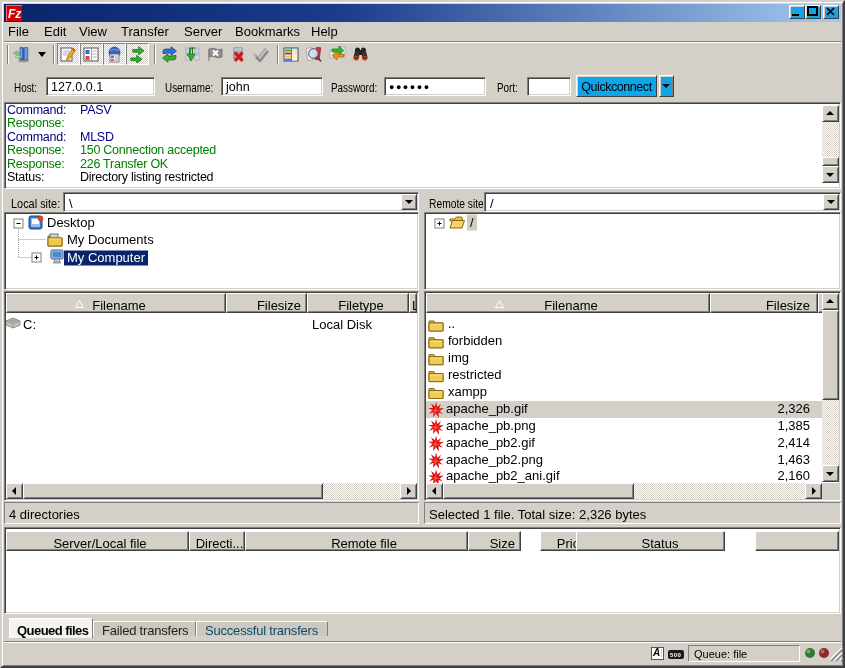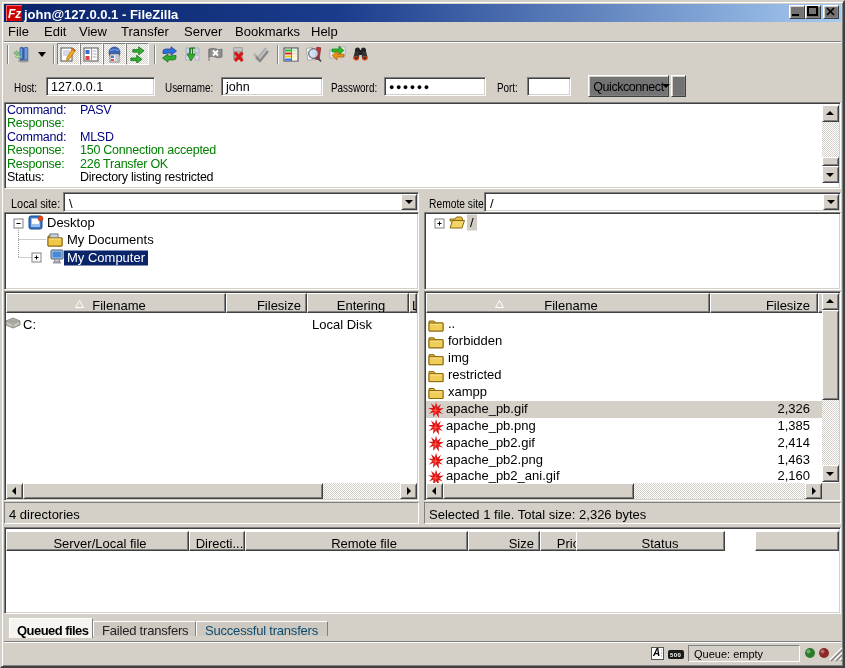--- a/index.html
+++ b/index.html
@@ -10,21 +10,21 @@
   .frame { position:absolute; inset:0; background:#D4D0C8;
     border:2px solid; border-color:#D4D0C8 #404040 #404040 #D4D0C8;
     box-shadow: inset 1px 1px 0 #fff, inset -1px -1px 0 #808080; }
   
   .sunk2 { border:1px solid; border-color:#808080 #fff #fff #808080;
     box-shadow: inset 1px 1px 0 #404040, inset -1px -1px 0 #D4D0C8; background:#fff; }
   
   .sunk1 { border:1px solid; border-color:#808080 #fff #fff #808080; }
   
   .raise2 { border:1px solid; border-color:#fff #404040 #404040 #fff;
-    box-shadow: inset 1px 1px 0 #D4D0C8, inset -1px -1px 0 #808080; background:#737373;margin-left:12px; }
+    box-shadow: inset 1px 1px 0 #D4D0C8, inset -1px -1px 0 #808080; background:#0ea5e9; }
   
   .raise1 { border:1px solid; border-color:#fff #808080 #808080 #fff; background:#D4D0C8; }
   .dither { background-color:#fff; background-image:repeating-conic-gradient(#D4D0C8 0% 25%, #fff 0% 50%); background-size:2px 2px; }
   .titlebar { left:4px; top:4px; width:837px; height:18px;
     background:linear-gradient(to right,#0A246A 0%,#1A3C8C 40%,#A6CAF0 100%); }
   .ttxt { position:absolute; left:20px; top:3px; color:#fff; font-weight:bold; font-size:13px; }
   .capbtn { position:absolute; top:5px; width:16px; height:14px; }
   .menubar { left:0; top:22px; width:845px; height:28px; }
   .menubar span { position:absolute; top:2px; }
   .sep { position:absolute; width:2px; border-left:1px solid #808080; border-right:1px solid #fff; }
@@ -56,21 +56,20 @@
 <body>
 <div class="frame"></div>
 
 <div class="abs titlebar">
   <svg class="abs" style="left:2px;top:1px" width="16" height="16" viewBox="0 0 16 16">
     <rect x="0" y="0" width="16" height="16" fill="#cc0000"></rect>
     <rect x="0" y="0" width="16" height="1" fill="#ff6666"></rect>
     <rect x="0" y="0" width="1" height="16" fill="#ff6666"></rect>
     <text x="2" y="12.5" font-family="Liberation Sans" font-size="12" font-weight="bold" font-style="italic" fill="#fff">Fz</text>
   </svg>
-  <span class="ttxt">john@127.0.0.1 - FileZilla</span>
 </div>
 <div class="capbtn raise2" style="right:40px"></div>
 <div class="capbtn raise2" style="right:24px"></div>
 <div class="capbtn raise2" style="right:6px"></div>
 <svg class="abs" style="right:40px;top:5px" width="16" height="14" viewBox="0 0 16 14">
     <rect x="3" y="9" width="7" height="2" fill="#000"></rect>
   </svg>
 <svg class="abs" style="right:24px;top:5px" width="16" height="14" viewBox="0 0 16 14">
     <rect x="3" y="2" width="9" height="8" fill="none" stroke="#000" stroke-width="2"></rect>
   </svg>
@@ -287,21 +286,21 @@
   <text x="44" y="13" font-size="13">/</text>
 </svg>
 
 <div class="abs sunk2" style="left:4px;top:291px;width:415px;height:210px"></div>
 <div class="abs" style="left:6px;top:293px;width:411px;height:206px;background:#fff"></div>
 <div class="hdrseg" style="left:6px;top:293px;width:220px">Filename</div>
 <svg class="abs" style="left:75px;top:300px" width="9" height="8">
     <path d="M4.5 0.5 L8.5 7.5 L0.5 7.5 Z" fill="#D4D0C8" stroke="#fff" stroke-width="1"></path>
   </svg>
 <div class="hdrseg" style="left:226px;top:293px;width:81px;text-align:right;padding-right:5px">Filesize</div>
-<div class="hdrseg" style="left:307px;top:293px;width:102px">Entering</div>
+<div class="hdrseg" style="left:307px;top:293px;width:102px">Filetype</div>
 <div class="hdrseg" style="left:409px;top:293px;width:8px;padding-left:2px">L</div>
 <div class="row" style="left:23px;top:317px">C:</div>
 <div class="row" style="left:312px;top:317px">Local Disk</div>
 <svg class="abs" style="left:5px;top:317px" width="16" height="14" viewBox="0 0 16 14">
   <path d="M1 4 L8 1 L15 4 L15 8 L8 11 L1 8 Z" fill="#c8c4bc" stroke="#666" stroke-width="0.7"></path>
   <path d="M1 4 L8 7 L15 4" fill="none" stroke="#888" stroke-width="0.7"></path>
   <path d="M8 7 V11" stroke="#888" stroke-width="0.7"></path>
   <ellipse cx="8" cy="4" rx="4.5" ry="1.8" fill="#a8a49c"></ellipse>
 </svg>
 
@@ -375,38 +374,38 @@
 <div class="sbtn" style="left:805px;top:483px;width:17px;height:16px"></div>
 <div class="arrow a-rt" style="left:812px;top:487px"></div>
 <div class="abs" style="left:822px;top:483px;width:17px;height:16px;background:#D4D0C8"></div>
 <div class="abs" style="left:424px;top:502px;width:417px;height:22px;border:1px solid #808080;border-right-color:#fff;border-bottom-color:#fff;padding:4px 0 0 4px">Selected 1 file. Total size: 2,326 bytes</div>
 
 <div class="abs sunk2" style="left:4px;top:527px;width:837px;height:87px"></div>
 <div class="abs" style="left:6px;top:529px;width:833px;height:83px;background:#fff"></div>
 <div class="hdrseg" style="left:6px;top:531px;width:183px;padding-left:5px">Server/Local file</div>
 <div class="hdrseg" style="left:189px;top:531px;width:56px;padding-left:5px">Directi...</div>
 <div class="hdrseg" style="left:245px;top:531px;width:223px;padding-left:15px">Remote file</div>
-<div class="hdrseg" style="left:468px;top:531px;width:72px;text-align:right;padding-right:5px">Size</div>
+<div class="hdrseg" style="left:468px;top:531px;width:53px;text-align:right;padding-right:5px">Size</div>
 <div class="hdrseg" style="left:540px;top:531px;width:66px;padding-left:8px">Priority</div>
 <div class="hdrseg" style="left:576px;top:531px;width:149px;padding-left:19px">Status</div>
 <div class="hdrseg" style="left:755px;top:531px;width:84px"></div>
 
 <div class="abs raise1" style="left:93px;top:621px;width:103px;height:15px;background:#cdc9c1;border-bottom:none;padding:1px 0 0 8px;color:#222;white-space:nowrap;letter-spacing:-0.2px">Failed transfers</div>
 <div class="abs raise1" style="left:196px;top:621px;width:132px;height:15px;background:#cdc9c1;border-bottom:none;padding:1px 0 0 8px;color:#0c4a6e;white-space:nowrap;letter-spacing:-0.2px">Successful transfers</div>
 <div class="abs raise1" style="left:9px;top:618px;width:84px;height:20px;background:#f6f4f0;border-bottom:none;padding:4px 0 0 7px;font-weight:bold;white-space:nowrap;letter-spacing:-0.55px">Queued files</div>
 
 <div class="abs" style="left:4px;top:641px;width:837px;height:0;border-top:1px solid #808080;border-bottom:1px solid #fff"></div>
 <div class="abs" style="left:651px;top:647px;width:13px;height:13px;background:#fff;border:1px solid #555"></div>
 <div class="abs" style="left:653px;top:647px;font-size:10px;font-weight:bold;font-style:italic">A</div>
 <svg class="abs" style="left:660px;top:649px" width="4" height="9">
     <path d="M1 1 h2 M1 4 h2 M1 7 h2" stroke="#888" stroke-width="1" stroke-dasharray="1 1"></path>
   </svg>
 <div class="abs" style="left:668px;top:650px;width:16px;height:9px;background:#1a1a1a;border-radius:2px"></div>
 <div class="abs" style="left:670px;top:651.5px;font-size:6px;font-weight:bold;color:#fff;letter-spacing:0.4px">500</div>
-<div class="abs sunk1" style="left:688px;top:645px;width:112px;height:17px;padding:2px 0 0 5px;font-size:11px">Queue: empty</div>
+<div class="abs sunk1" style="left:688px;top:645px;width:112px;height:17px;padding:2px 0 0 5px;font-size:11px">Queue: file</div>
 <svg class="abs" style="left:804px;top:647px" width="26" height="12">
   <circle cx="6" cy="6" r="5" fill="#2d7a2d"></circle>
     <circle cx="4.5" cy="4.5" r="2" fill="#6fae6f"></circle>
   <circle cx="20" cy="6" r="5" fill="#8a2a2a"></circle>
     <circle cx="18.5" cy="4.5" r="2" fill="#b86a6a"></circle>
 </svg>
 <svg class="abs" style="left:828px;top:646px" width="16" height="16">
   <path d="M14 2 L2 14 M14 7 L7 14 M14 12 L12 14" stroke="#fff" stroke-width="1.5"></path>
   <path d="M15 3 L3 15 M15 8 L8 15 M15 13 L13 15" stroke="#808080" stroke-width="1.5"></path>
 </svg>

